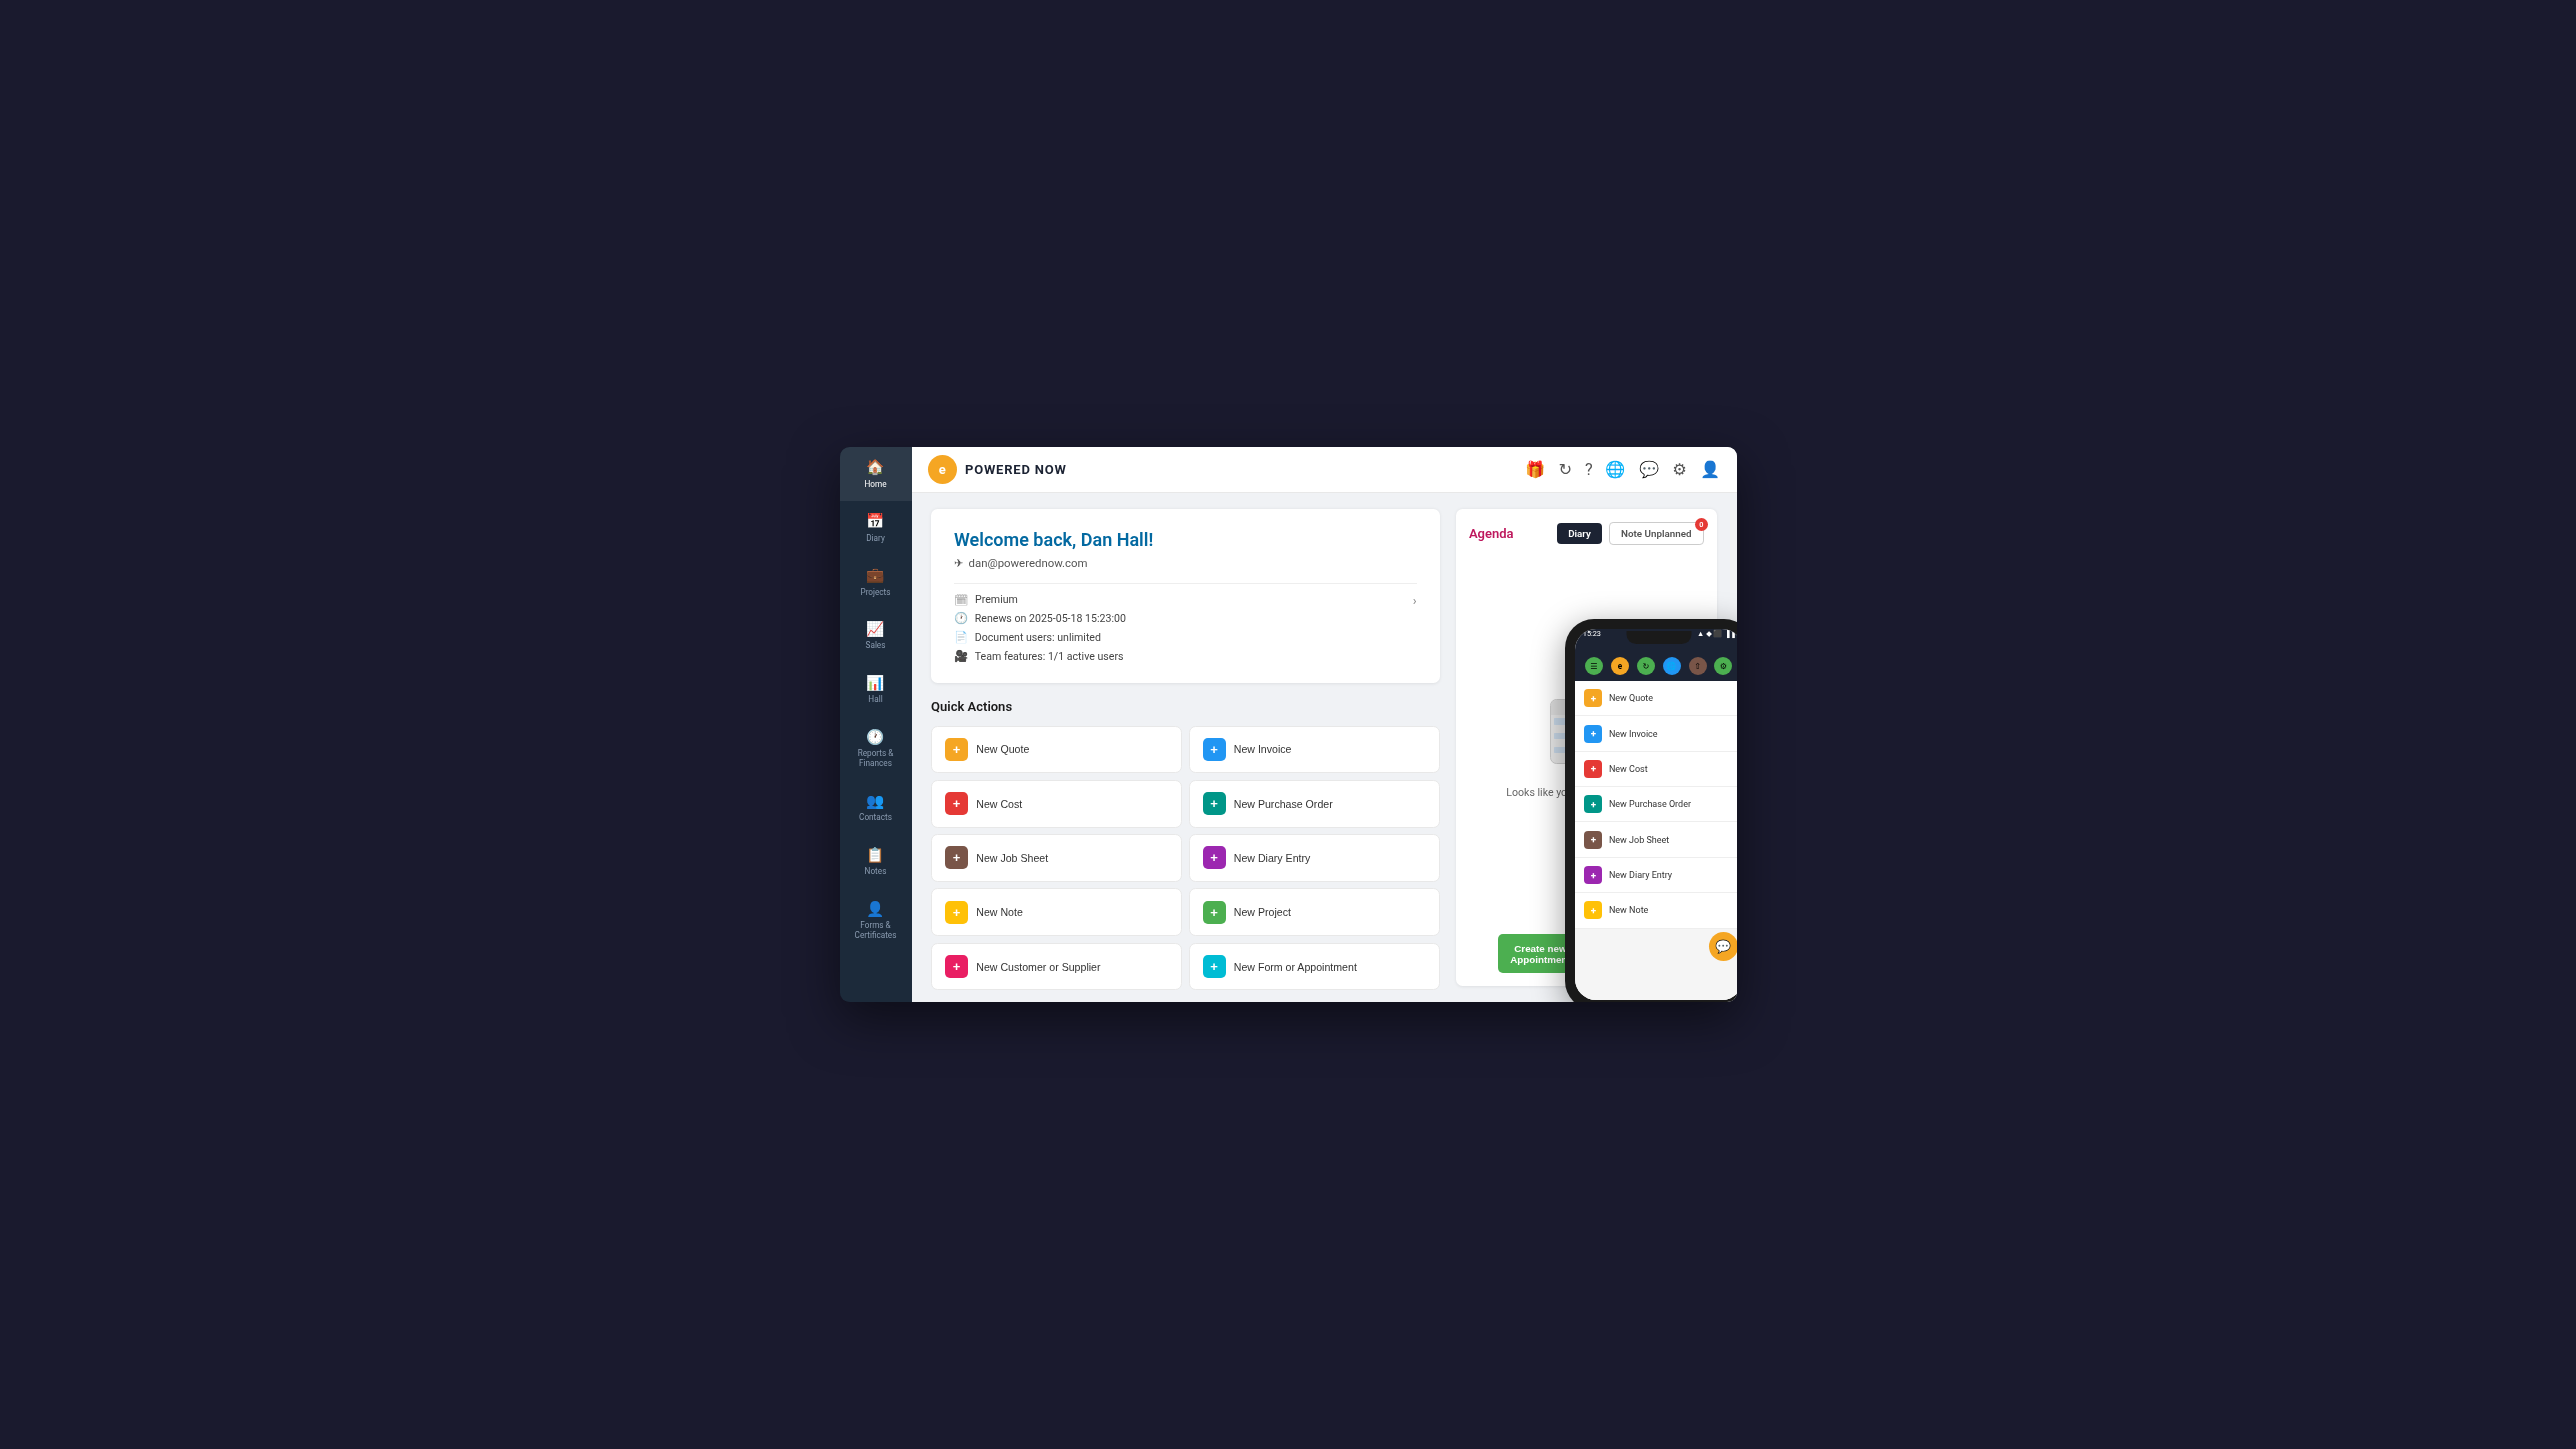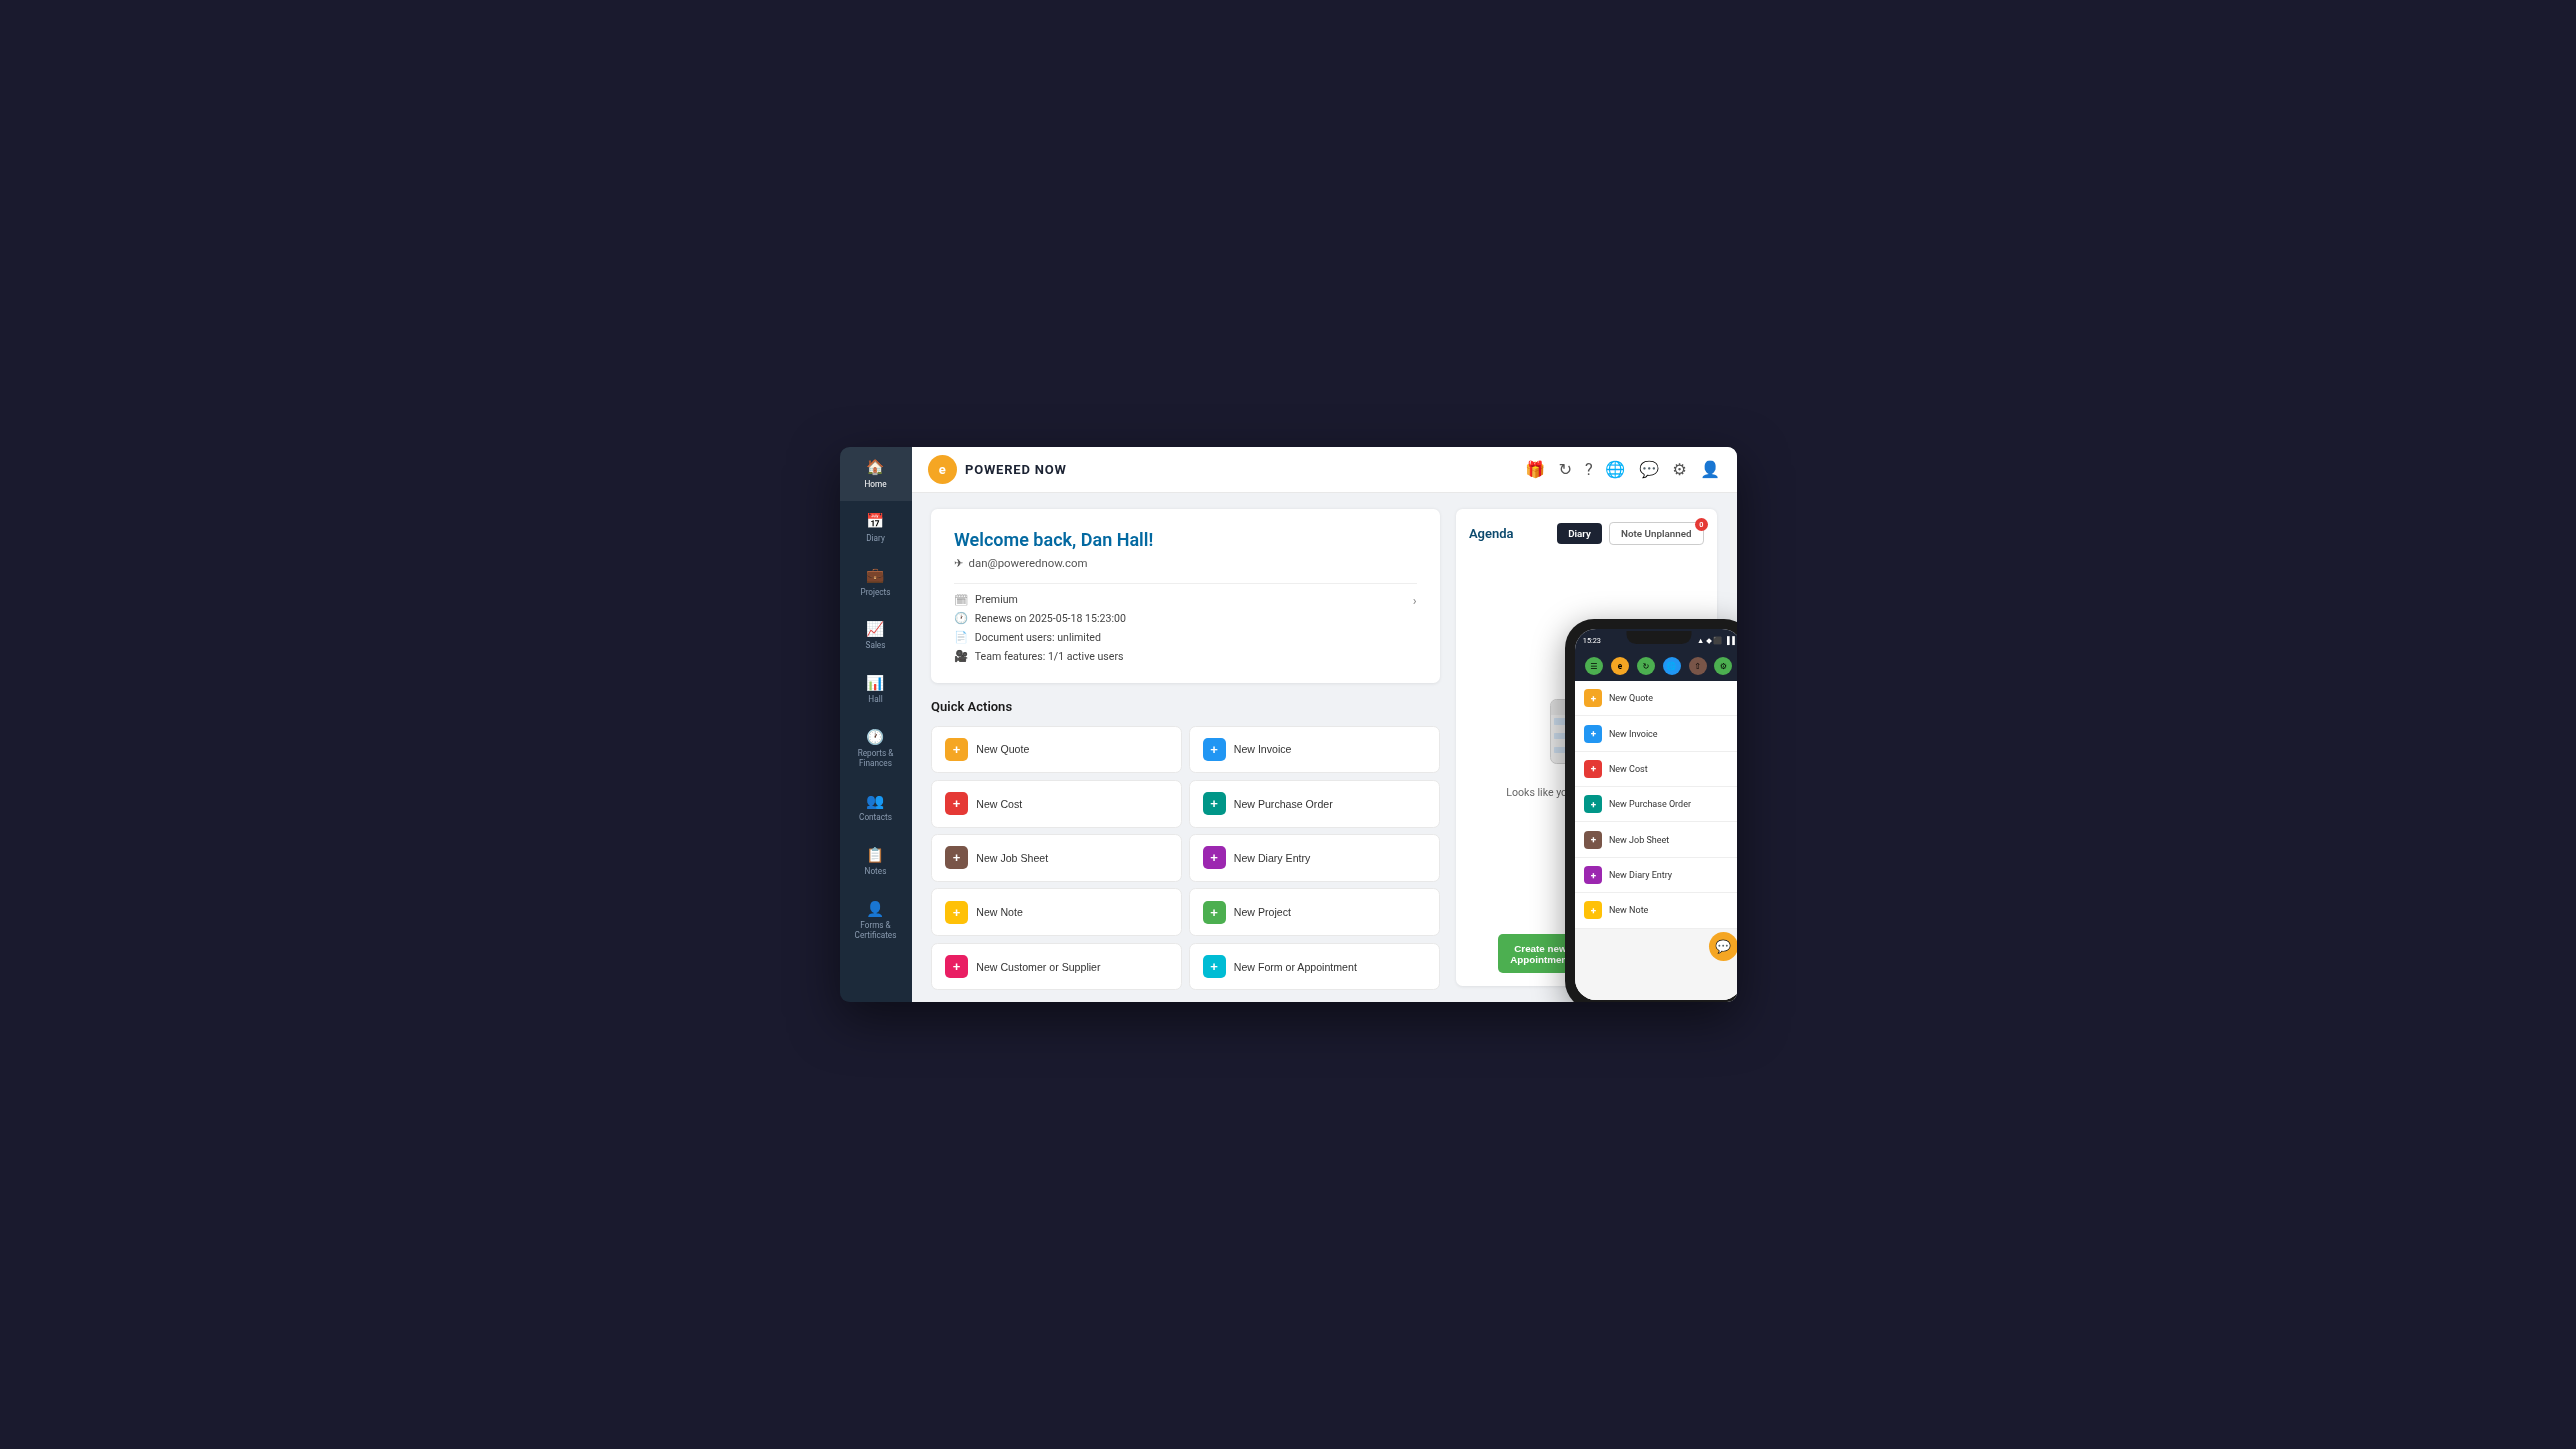--- a/index.html
+++ b/index.html
@@ -225,21 +225,21 @@
       box-shadow: 0 0.8px 3.3px rgba(0,0,0,0.08);
       display: flex;
       flex-direction: column;
     }
     .agenda-header {
       padding: 13px 13px 9.8px;
       display: flex;
       align-items: center;
       gap: 6.5px;
     }
-    .agenda-title { font-size: 13px; font-weight: 600; color: #0c4a6e; flex: 1; }
+    .agenda-title { font-size: 13px; font-weight: 600; color: #be185d; flex: 1; }
     .agenda-tabs {
       display: flex;
       align-items: center;
       gap: 6.5px;
     }
     .agenda-tab {
       padding: 4.9px 11.4px;
       border-radius: 4.1px;
       font-size: 9.8px;
       font-weight: 600;
@@ -377,21 +377,21 @@
       background: #fff;
       border-radius: 21px;
       overflow: hidden;
       display: flex;
       flex-direction: column;
     }
     .phone-status-bar {
       background: #1c2333;
       height: 23px;
       display: flex;
-      align-items: center;
+      align-items: flex-start;
       padding: 0 8.2px;
       font-size: 7.3px;
       color: #fff;
       justify-content: space-between;
       flex-shrink: 0;
     }
     .phone-nav-bar {
       background: #1c2333;
       height: 29px;
       display: flex;

